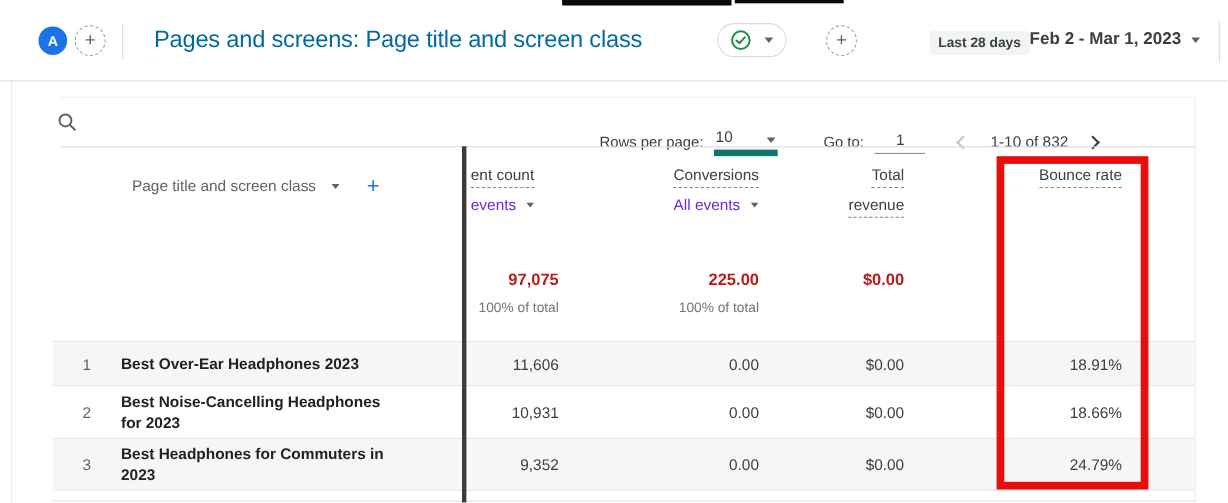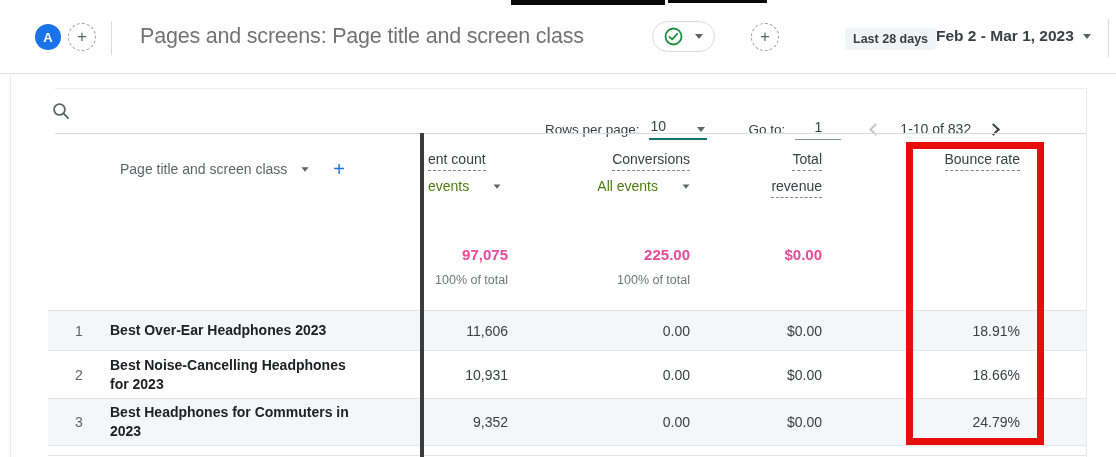--- a/index.html
+++ b/index.html
@@ -20,21 +20,21 @@
     background:#1a73e8; color:#fff; font-size:13px; font-weight:700;
     display:flex; align-items:center; justify-content:center; }
   .dashed-circle { width:28px; height:28px; border-radius:50%;
     border:1px dashed #9aa0a6; background:#fff; color:#5f6368; font-size:17px;
     display:flex; align-items:center; justify-content:center; cursor:pointer; }
   .plus1 { left:68px; top:23px; }
   .plus2 { left:751px; top:23px; }
   .vdiv { width:1px; background:#dadce0; }
   .vdiv1 { left:111px; top:21px; height:34px; }
   .vdiv2 { left:1108px; top:19px; height:38px; }
-  .page-title { left:140px; top:24px; font-size:21.5px; color:#737373;
+  .page-title { left:140px; top:24px; font-size:21.5px; color:#0369a1;
     font-weight:400; letter-spacing:-0.2px; white-space:nowrap; }
   .status-pill { left:652px; top:21px; height:31px; padding:0 11px;
     border:1px solid #dadce0; border-radius:16px; background:#fff;
     display:flex; align-items:center; gap:12px; cursor:pointer; }
   .caret-down { display:inline-block; width:0; height:0;
     border-left:4.5px solid transparent; border-right:4.5px solid transparent;
     border-top:5px solid #5f6368; }
   .preset-badge { left:845px; top:28px; padding:4px 8px; background:#f1f3f4;
     border-radius:4px; font-size:12.5px; font-weight:700; color:#3c4043; }
   .date-selector { left:936px; top:27px; display:flex; align-items:center;
@@ -51,21 +51,21 @@
   .hline-bottom { left:48px; top:455px; width:1038px; height:1px; background:#e3e5e8; }
 
   
   .search-icon { left:52px; top:102px; }
   .search-input { left:82px; top:101px; width:300px; height:24px; border:none;
     outline:none; font-size:14.5px; color:#3c4043; background:transparent;
     font-family:inherit; }
   .search-input::placeholder { color:#5f6368; opacity:1; }
   .toolbar-right { left:545px; top:115px; height:28px; display:flex;
     align-items:center; font-size:13.5px; color:#3c4043; }
-  .rpp-select { margin-left:9px; width:58px; border-bottom:2px solid #0f766e;
+  .rpp-select { margin-left:9px; width:58px; border-bottom:6px solid #0f766e;
     display:flex; align-items:flex-end; justify-content:space-between;
     padding:0 2px 4px 2px; font-size:14px; cursor:pointer; }
   .rpp-select .caret-down { margin-bottom:2px; }
   .goto-label { margin-left:42px; }
   .goto-input { margin-left:10px; width:46px; border:none; outline:none;
     border-bottom:1px solid #8a8f94; text-align:center; font-size:14px;
     color:#3c4043; padding-bottom:4px; background:transparent; font-family:inherit; }
   .chev { display:inline-block; width:9px; height:9px; cursor:pointer; }
   .chev-left { margin-left:30px; border-left:2px solid #c4c7c5;
     border-bottom:2px solid #c4c7c5; transform:rotate(45deg); }
@@ -76,33 +76,33 @@
   
   .hdr-dim { left:120px; top:161px; display:flex; align-items:center;
     font-size:14px; color:#5f6368; cursor:pointer; }
   .hdr-dim .caret-down { margin-left:14px; transform:scale(0.9); }
   .plus-blue { margin-left:24px; color:#1a73e8; font-size:20px; font-weight:400;
     line-height:14px; cursor:pointer; }
   .dashed { display:inline-block; border-bottom:1px dashed #80868b;
     padding-bottom:3px; }
   .mhdr { top:151px; font-size:14px; }
   .mhdr .l1 { color:#3c4043; }
-  .mhdr .l2 { margin-top:7px; color:#4d7c0f; display:flex; align-items:center;
-    gap:24px; }
+  .mhdr .l2 { margin-top:7px; color:#6d28d9; display:flex; align-items:center;
+    gap:9px; }
   .mhdr .l2 .caret-down { transform:scale(0.85); }
   .hdr-c2 { left:428px; text-align:left; }
   .hdr-c3 { left:508px; width:182px; text-align:right; }
   .hdr-c3 .l2 { justify-content:flex-end; }
   .hdr-c4 { left:690px; width:132px; text-align:right; }
   .hdr-c4 .l2b { margin-top:7px; }
   .hdr-c5 { left:822px; width:198px; text-align:right; }
 
   
   .tot { top:246px; text-align:right; }
-  .tot .v { font-size:15px; font-weight:700; color:#ec4899; }
+  .tot .v { font-size:15px; font-weight:700; color:#b91c1c; }
   .tot .s { margin-top:10px; font-size:12.5px; color:#70757a; }
   .tot-c2 { left:400px; width:108px; }
   .tot-c3 { left:508px; width:182px; }
   .tot-c4 { left:690px; width:132px; }
   .tot-c5 { left:822px; width:198px; }
 
   
   .data-rows { left:48px; top:310px; width:1038px; }
   .row { display:flex; align-items:center; border-top:1px solid #e3e5e8; }
   .row.alt { background:#f5f6f7; }

